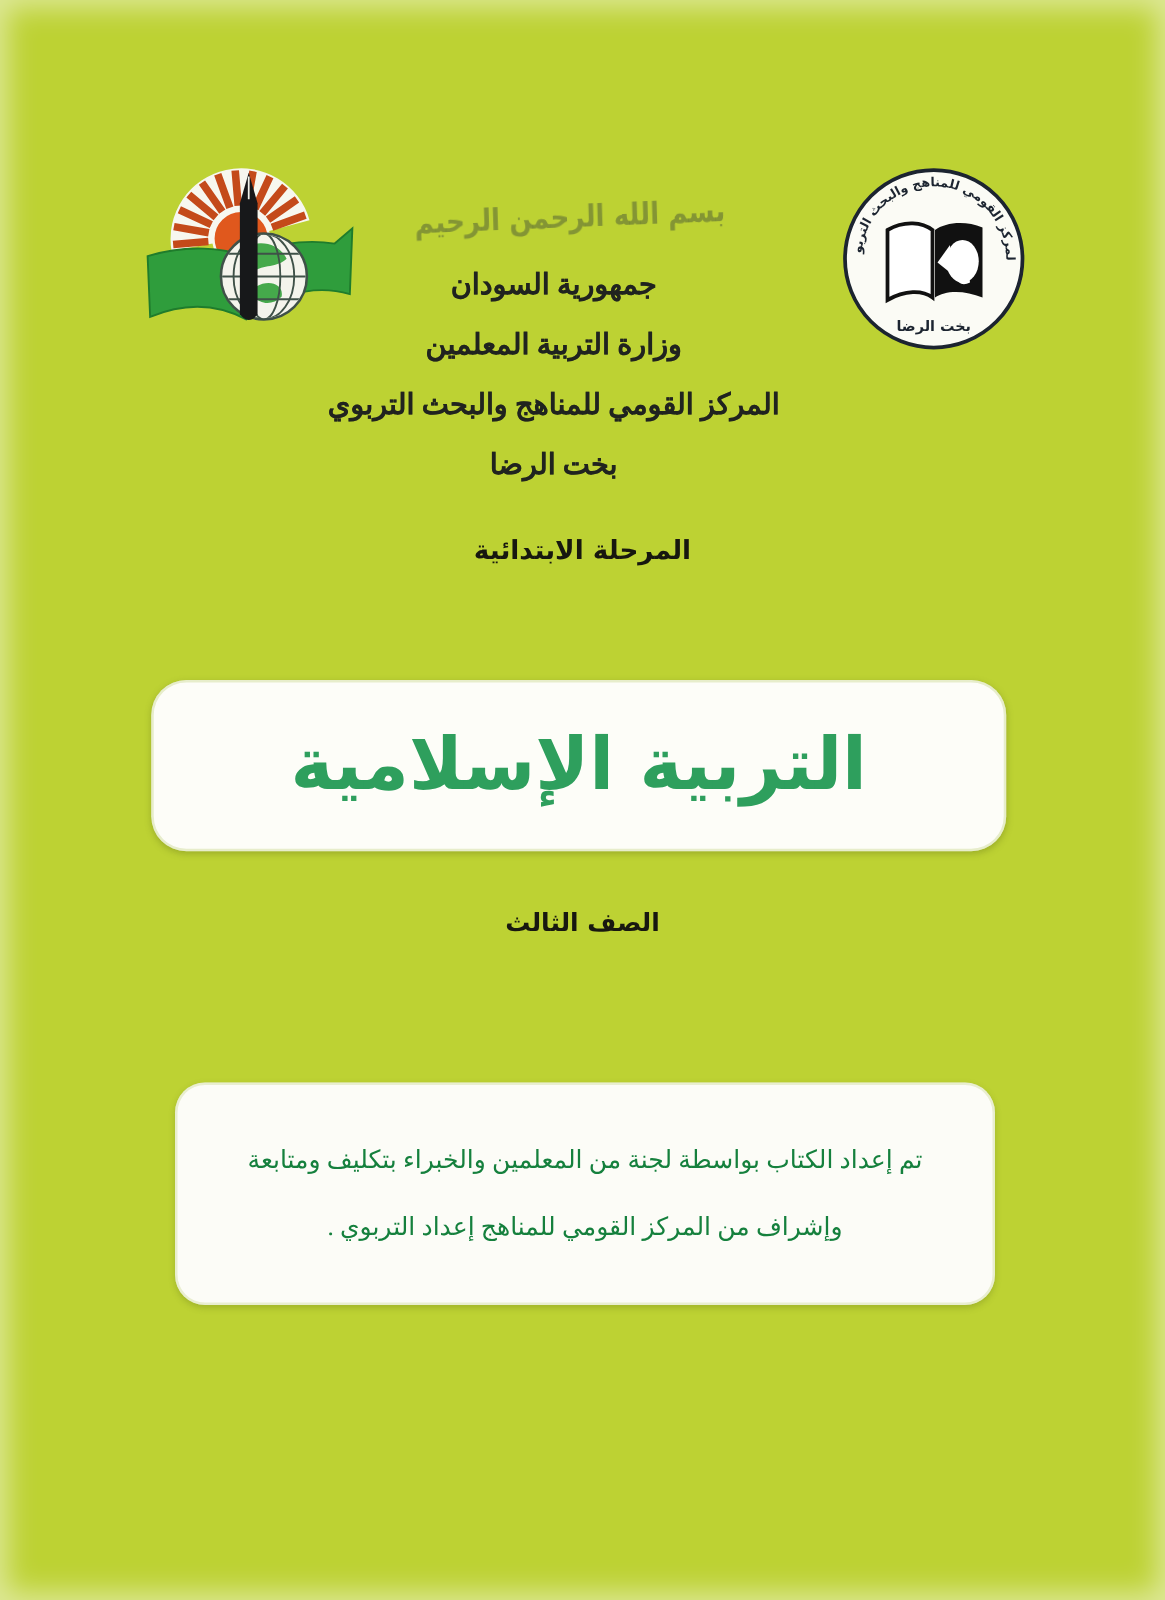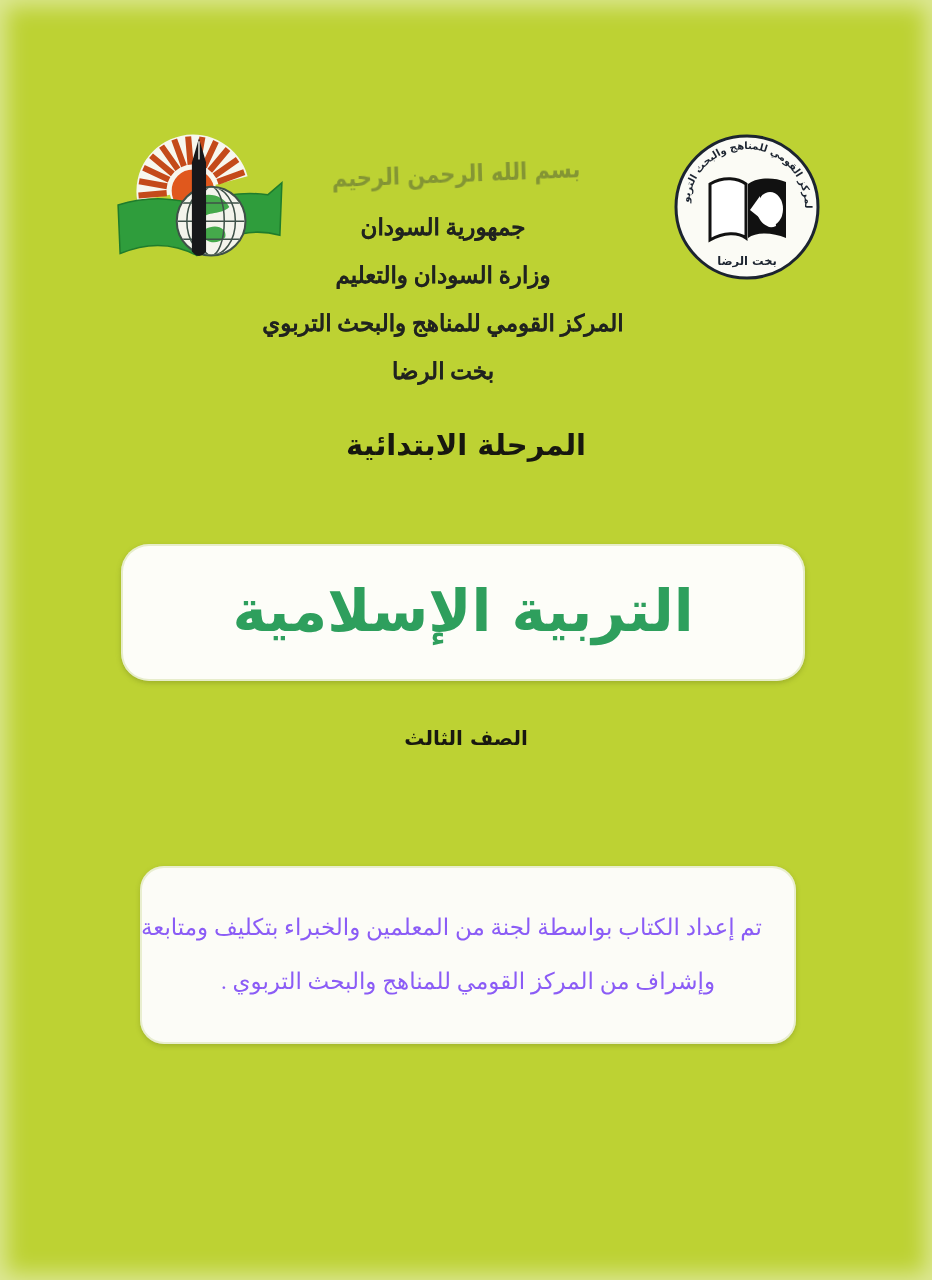--- a/index.html
+++ b/index.html
@@ -43,21 +43,21 @@
   .org-line{
     font-family:"Liberation Serif","DejaVu Serif",serif;
     font-size:23px;font-weight:700;
     line-height:48px;
     text-shadow:0 0 .5px rgba(32,35,31,.6);
   }
 
   .stage{
     left:0;top:428px;width:932px;
     text-align:center;
-    font-size:29px;font-weight:900;
+    font-size:21px;font-weight:900;
     color:#17170f;
     letter-spacing:.5px;
   }
 
   .title-box{
     left:121px;top:544px;width:684px;height:137px;
     background:#fdfdf8;
     border-radius:28px;
     box-shadow:0 2px 5px rgba(96,112,24,.35), inset 0 0 0 2px rgba(190,205,120,.35);
     display:flex;align-items:center;justify-content:center;
@@ -80,22 +80,22 @@
     left:140px;top:866px;width:656px;height:178px;
     background:#fcfcf7;
     border-radius:24px;
     box-shadow:0 2px 5px rgba(96,112,24,.3), inset 0 0 0 2px rgba(190,205,120,.3);
     display:flex;flex-direction:column;justify-content:center;
     padding:0 34px;box-sizing:border-box;
     text-align:center;
   }
   .note-line{
     font-family:"Liberation Serif","DejaVu Serif",serif;
-    font-size:23px;font-weight:500;
-    color:#8b5cf6;
+    font-size:20px;font-weight:500;
+    color:#15803d;
     line-height:54px;
     white-space:nowrap;
   }
 </style>
 </head>
 <body>
 
 <div class="cover">
 
   <div class="abs logo-left">
@@ -140,31 +140,31 @@
       <path d="M76,52 C84,46 100,44 114,50 L114,106 C100,100 84,100 76,106 Z" fill="#111"></path>
       <ellipse cx="98" cy="77" rx="13" ry="17" fill="#ffffff"></ellipse>
       <polygon points="88,64 78,78 88,86" fill="#ffffff"></polygon>
       <path d="M92,90 Q96,98 104,94 L102,80 Z" fill="#ffffff"></path>
       <text x="75" y="133" font-size="11.5" font-weight="700" fill="#1c2430" text-anchor="middle">بخت الرضا</text>
     </svg>
   </div>
 
   <div class="abs org-block">
     <div class="org-line">جمهورية السودان</div>
-    <div class="org-line">وزارة السودان والتعليم</div>
+    <div class="org-line">وزارة التربية المعلمين</div>
     <div class="org-line">المركز القومي للمناهج والبحث التربوي</div>
     <div class="org-line">بخت الرضا</div>
   </div>
 
   <div class="abs stage">المرحلة الابتدائية</div>
 
   <div class="abs title-box">
     <div class="title-text">التربية الإسلامية</div>
   </div>
 
   <div class="abs grade">الصف الثالث</div>
 
   <div class="abs note-box">
     <div class="note-line">تم إعداد الكتاب بواسطة لجنة من المعلمين والخبراء بتكليف ومتابعة</div>
-    <div class="note-line">وإشراف من المركز القومي للمناهج والبحث التربوي .</div>
+    <div class="note-line">وإشراف من المركز القومي للمناهج إعداد التربوي .</div>
   </div>
 
 </div>
 
 </body></html>

